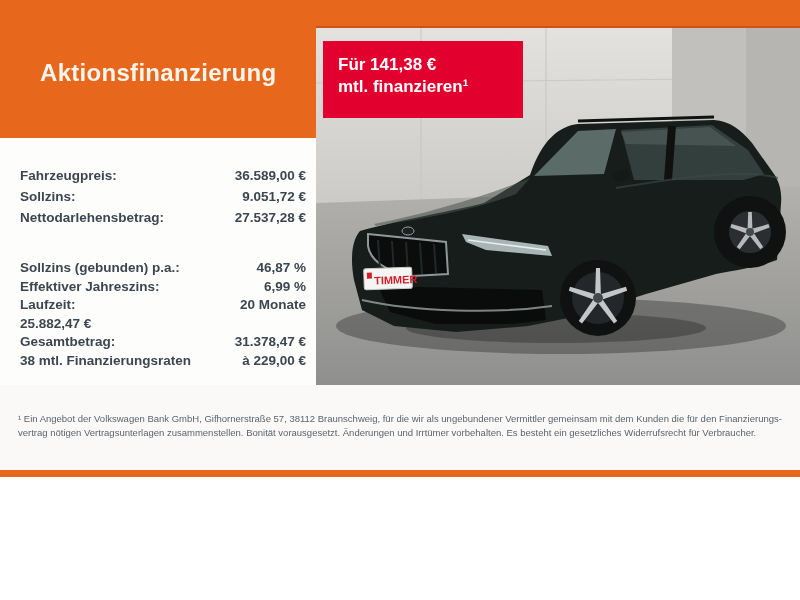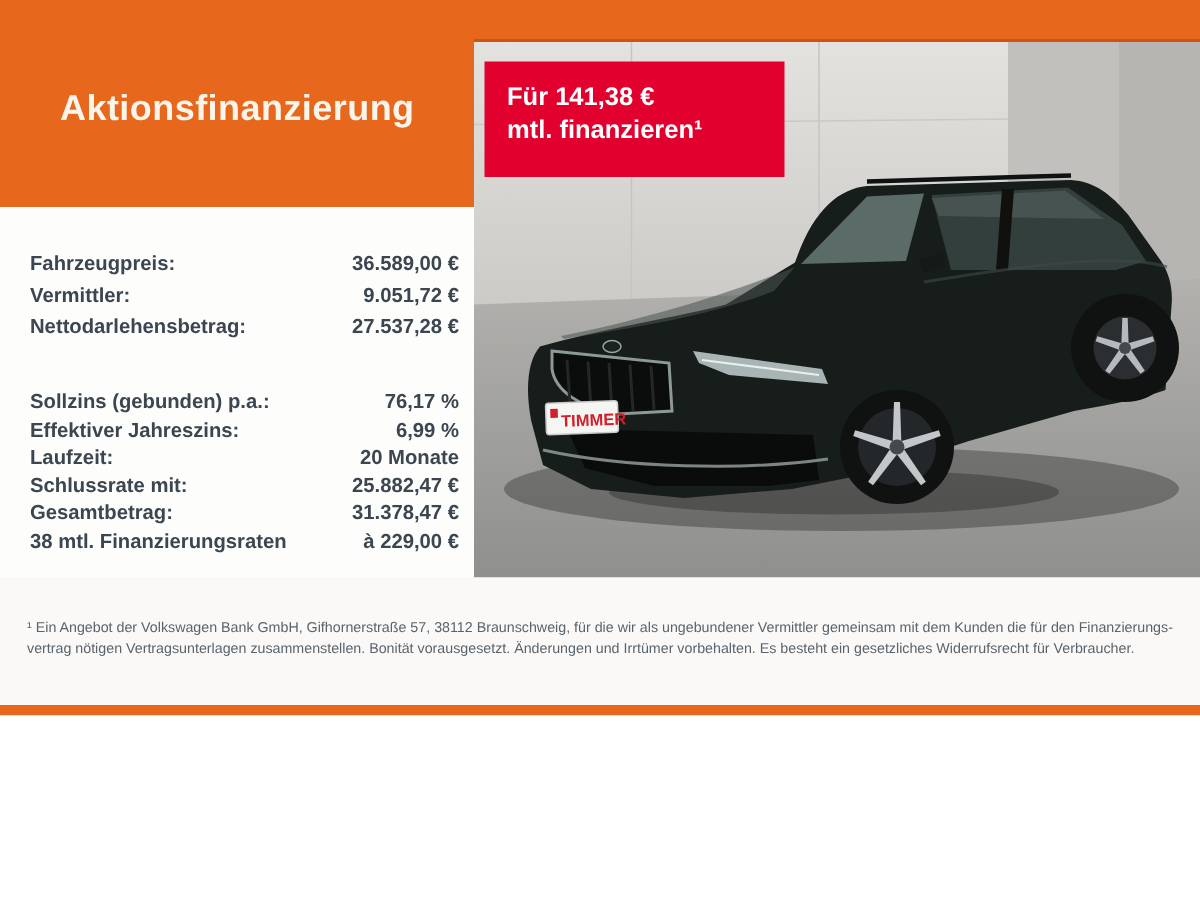--- a/index.html
+++ b/index.html
@@ -135,43 +135,42 @@
     </div>
   </div>
 
   <div class="table-area">
     <div class="fingroup1">
       <div class="finrow">
         <span>Fahrzeugpreis:</span>
         <span>36.589,00 €</span>
       </div>
       <div class="finrow">
-        <span>Vermittler:</span>
+        <span>Sollzins:</span>
         <span>9.051,72 €</span>
       </div>
       <div class="finrow">
         <span>Nettodarlehensbetrag:</span>
         <span>27.537,28 €</span>
       </div>
     </div>
     <div class="fingroup2">
       <div class="finrow">
         <span>Sollzins (gebunden) p.a.:</span>
-        <span>76,17 %</span>
+        <span>46,87 %</span>
       </div>
       <div class="finrow">
         <span>Effektiver Jahreszins:</span>
         <span>6,99 %</span>
       </div>
       <div class="finrow">
         <span>Laufzeit:</span>
         <span>20 Monate</span>
       </div>
       <div class="finrow">
-        <span>Schlussrate mit:</span>
         <span>25.882,47 €</span>
       </div>
       <div class="finrow">
         <span>Gesamtbetrag:</span>
         <span>31.378,47 €</span>
       </div>
       <div class="finrow">
         <span>38 mtl. Finanzierungsraten</span>
         <span>à 229,00 €</span>
       </div>

